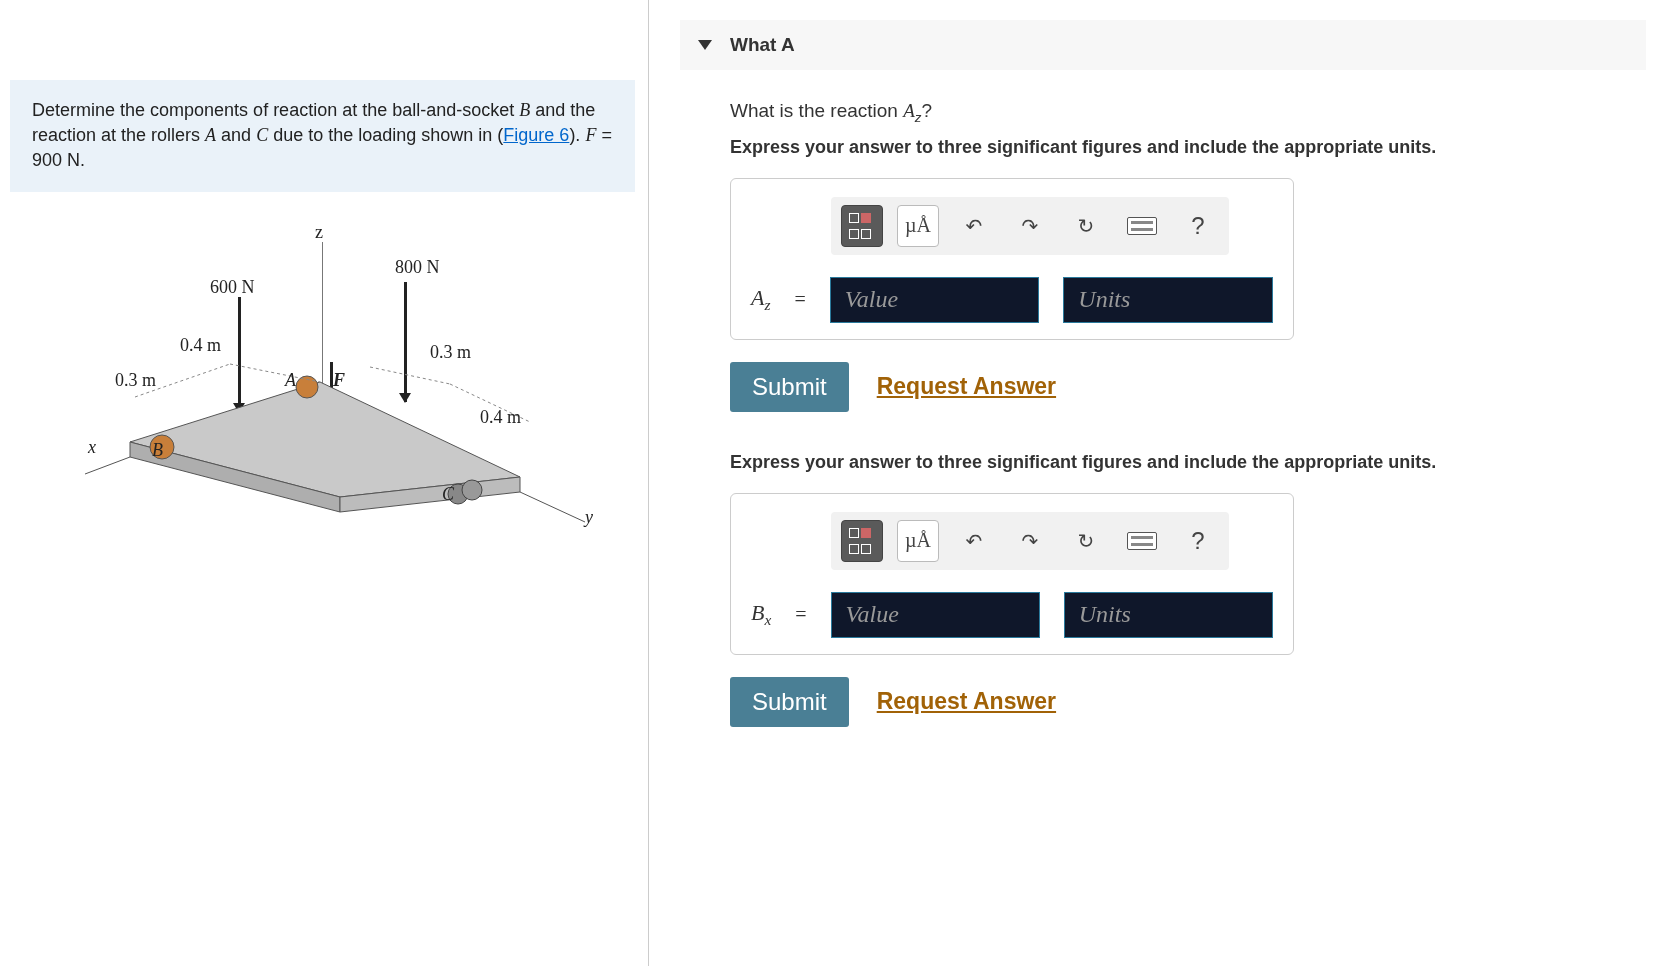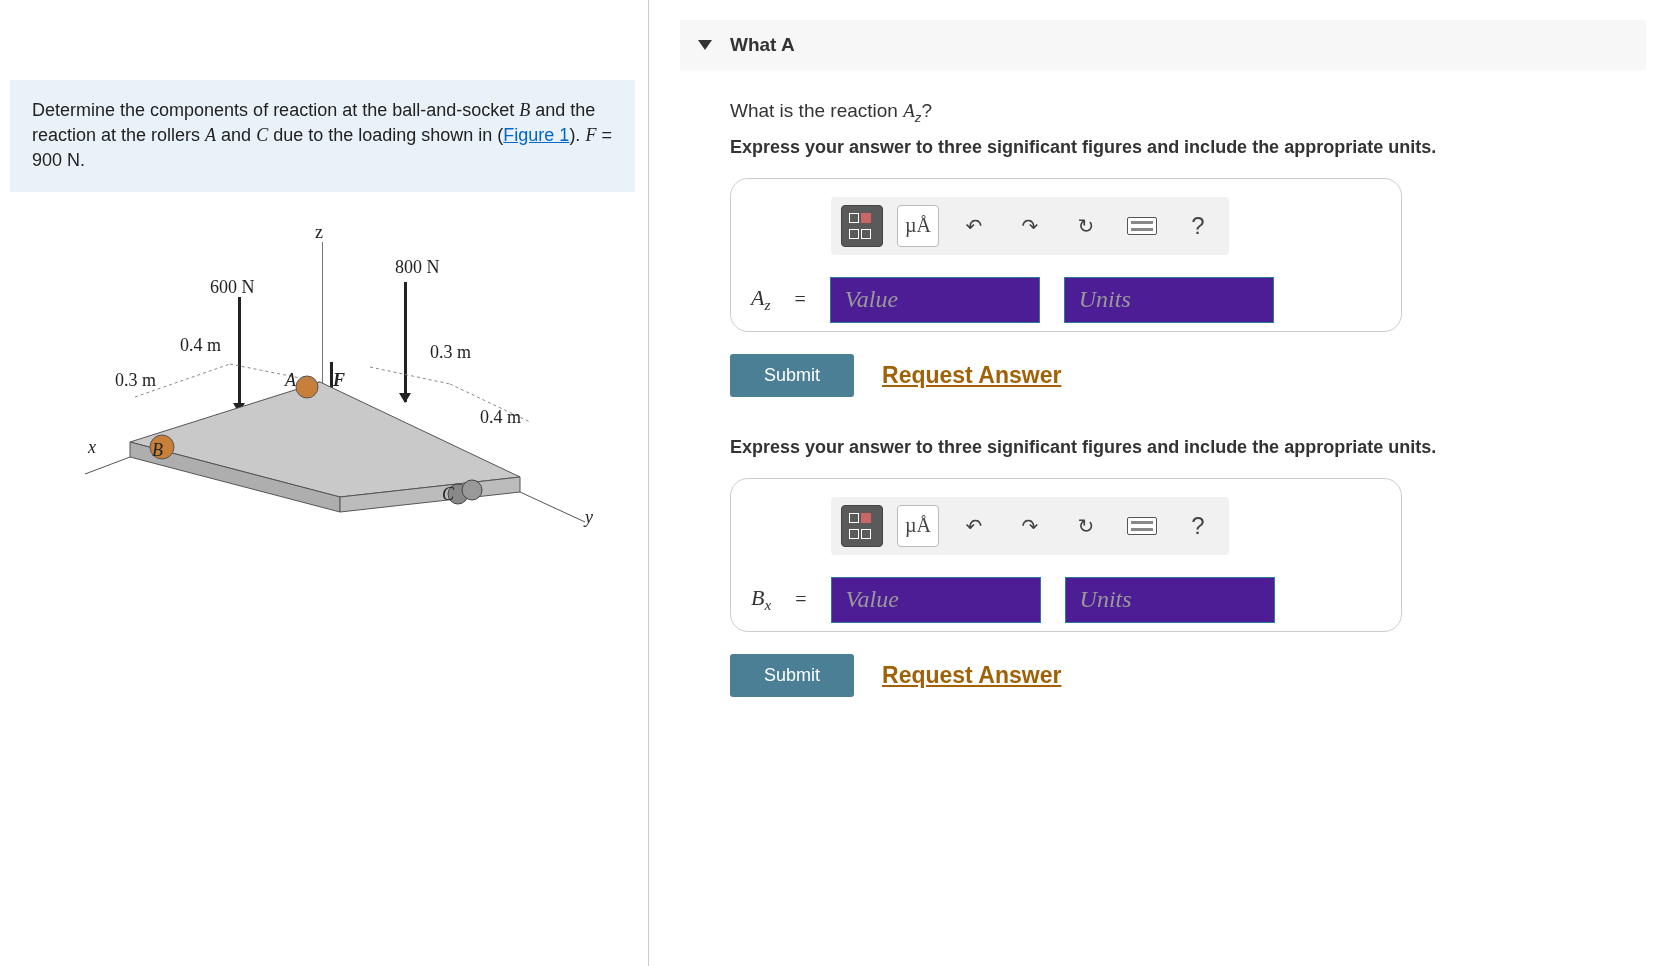--- a/index.html
+++ b/index.html
@@ -98,23 +98,23 @@
     border-top: 10px solid #333;
   }
   .part-header .title { font-weight: bold; font-size: 19px; }
   .part-body { padding-left: 50px; margin-bottom: 40px; }
   .prompt { font-size: 19px; margin-bottom: 12px; }
   .prompt .mi { font-style: italic; font-family: 'Times New Roman', serif; }
   .sub { font-style: italic; font-size: 0.7em; }
   .instr { font-weight: bold; font-size: 18px; margin-bottom: 20px; }
   .answer-area {
     border: 1px solid #ccc;
-    border-radius: 18px;
-    padding: 18px 20px 8px 20px;
-    width: 672px;
+    border-radius: 6px;
+    padding: 18px 20px 16px 20px;
+    width: 564px;
     margin-bottom: 22px;
   }
   .toolbar {
     background: #f1f1f1;
     border-radius: 4px;
     padding: 8px 10px;
     display: inline-flex;
     align-items: center;
     gap: 14px;
     margin-left: 80px;
@@ -147,31 +147,31 @@
   .val-input, .unit-input {
     height: 46px;
     border: 1px solid #2a7a9c;
     padding: 0 14px;
     font-size: 24px;
     font-family: 'Times New Roman', serif;
     font-style: italic;
     color: #999;
     display: flex;
     align-items: center;
-    background: #4c1d95;
+    background: #0f172a;
   }
   .val-input { width: 210px; }
   .unit-input { width: 210px; }
   .btn-row { display: flex; align-items: center; gap: 28px; }
   .submit-btn {
     background: #4a7f95;
     color: #fff;
     border: none;
-    padding: 11px 34px;
-    font-size: 18px;
+    padding: 11px 22px;
+    font-size: 24px;
     border-radius: 3px;
     cursor: pointer;
   }
   .req-link {
     color: #a16207;
     font-weight: bold;
     text-decoration: underline;
     font-size: 23px;
     cursor: pointer;
   }
@@ -179,21 +179,21 @@
     display:inline-flex; gap:2px; flex-wrap:wrap; width:26px; height:26px; align-content:space-between;
   }
   .template-icon span { width:10px; height:10px; border:1px solid #fff; }
   .template-icon span.fill { background:#c66; border-color:#c66; }
 </style>
 </head>
 <body>
 
 <div class="left-col">
   <div class="problem-box">
-    <span>Determine the components of reaction at the ball-and-socket </span><span class="it">B</span><span> and the reaction at the rollers </span><span class="it">A</span><span> and </span><span class="it">C</span><span> due to the loading shown in (</span><a href="#">Figure 1</a><span>). </span><span class="it">F</span><span> = 900 N.</span>
+    <span>Determine the components of reaction at the ball-and-socket </span><span class="it">B</span><span> and the reaction at the rollers </span><span class="it">A</span><span> and </span><span class="it">C</span><span> due to the loading shown in (</span><a href="#">Figure 6</a><span>). </span><span class="it">F</span><span> = 900 N.</span>
   </div>
 
 
   <div class="figure-img">
 
     <div class="fig-label" style="left:275px; top:0;">z</div>
     <div style="position:absolute; left:282px; top:20px; width:1px; height:150px; background:#777;"></div>
 
     <div class="fig-label" style="left:170px; top:55px;">600 N</div>
     <div class="fig-vec" style="left:198px; top:75px; height:115px;"></div>

